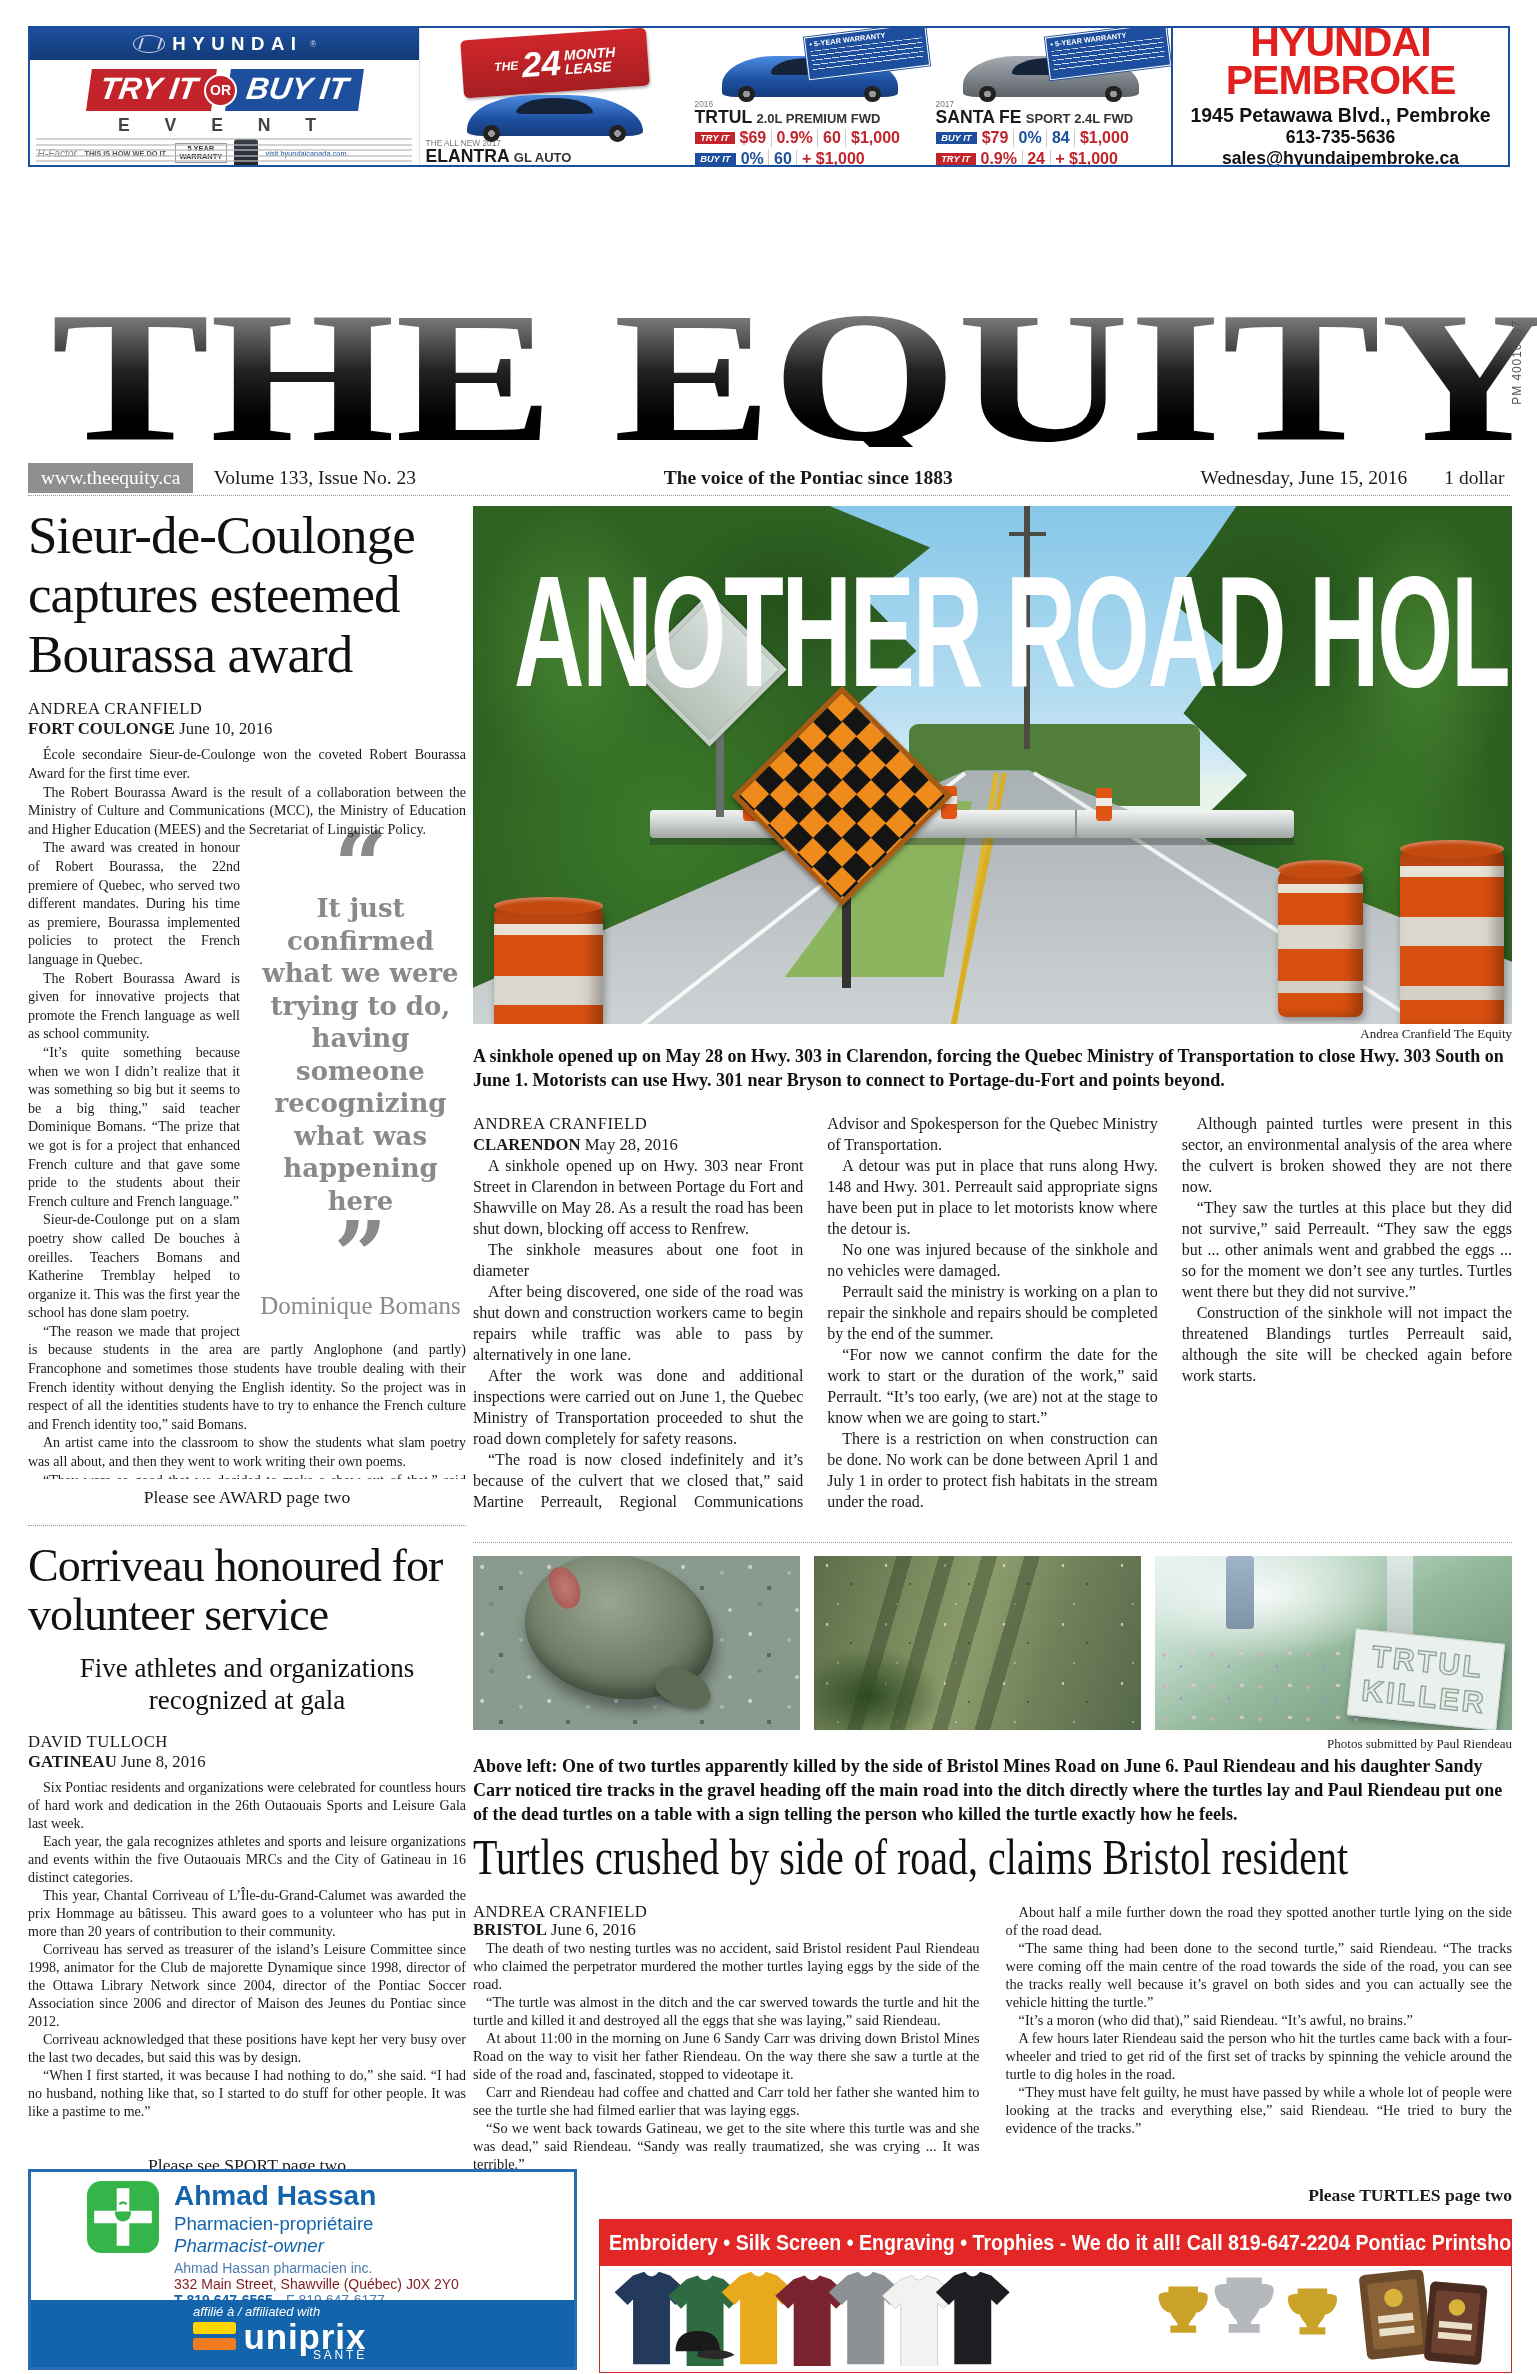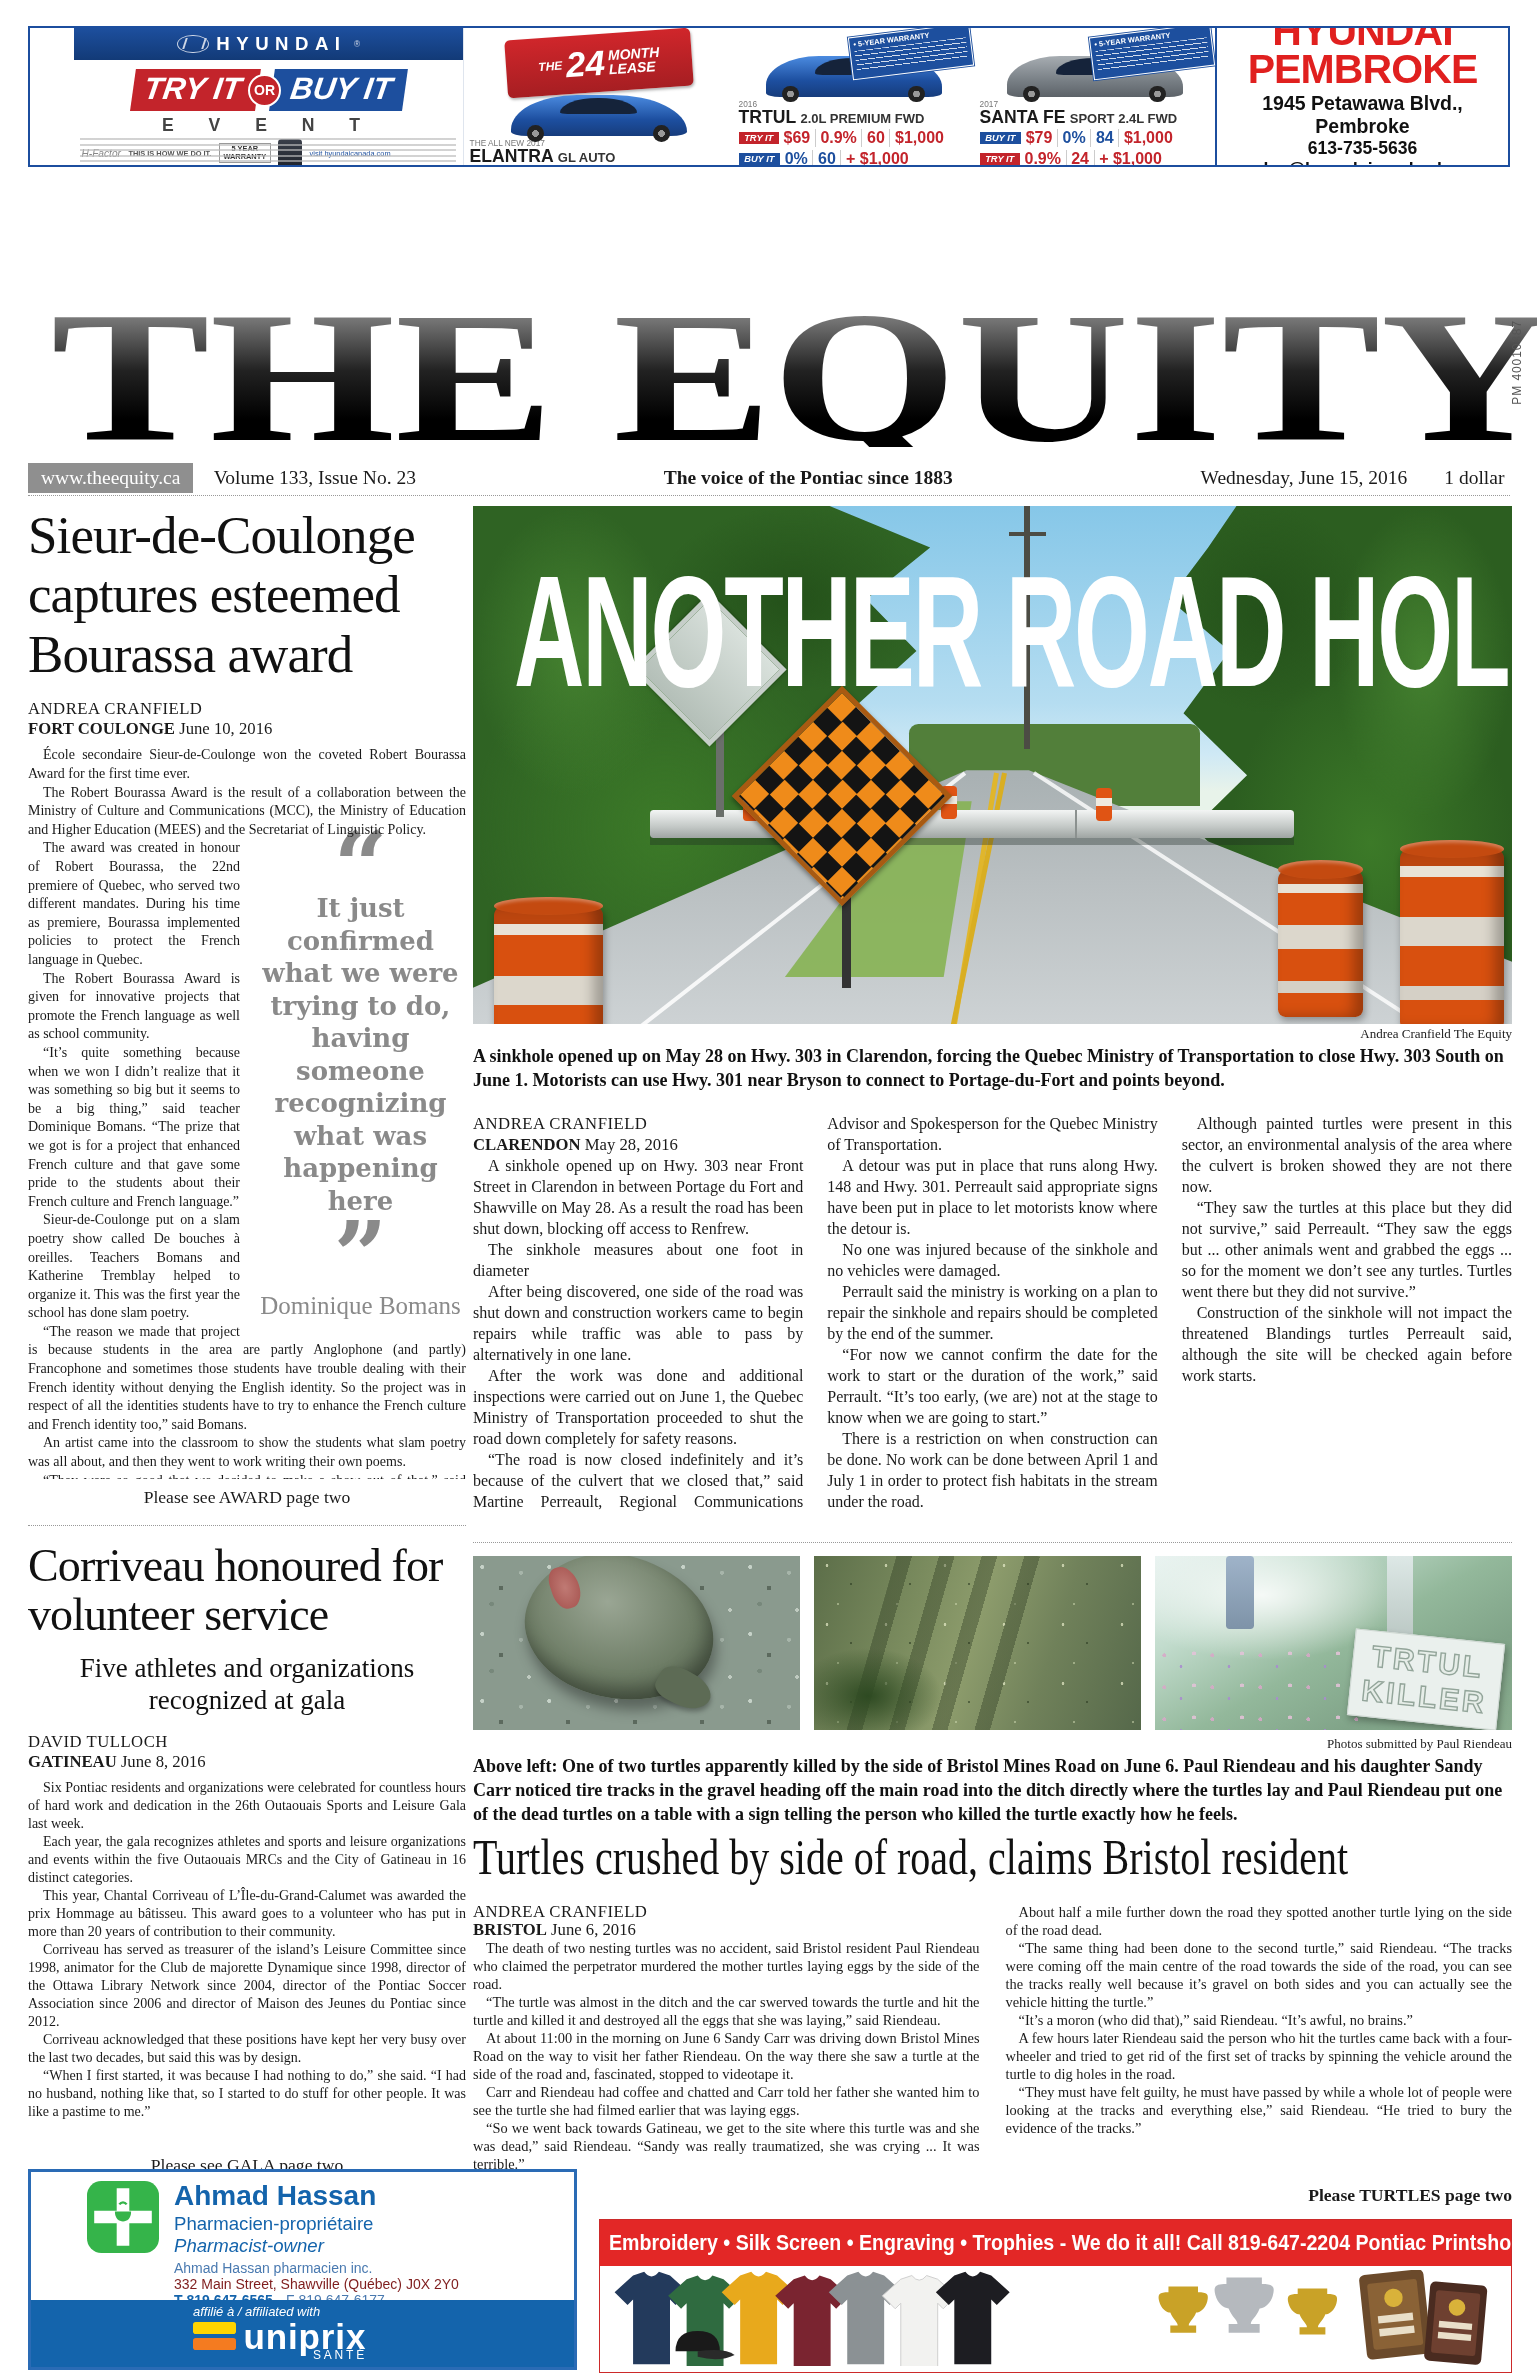--- a/index.html
+++ b/index.html
@@ -3,21 +3,21 @@
 <meta charset="utf-8">
 <style>
   * { margin:0; padding:0; box-sizing:border-box; }
   html,body { background:#e9e9e9; }
   .page { position:relative; width:1538px; height:2375px; background:#fff; margin:0 auto;
           font-family:"Liberation Serif", serif; color:#1a1a1a; overflow:hidden; }
 
   
   .topad { position:absolute; left:28px; top:26px; width:1482px; height:141px;
            border:2.8px solid #1c4e9e; background:#fff; display:flex; overflow:hidden;
-           font-family:"Liberation Sans", sans-serif;padding-left:44px; }
+           font-family:"Liberation Sans", sans-serif; }
   .ta-left { position:relative; width:390px; height:100%; border-right:0.9px solid #dfe5ee; }
   .ta-bluebar { height:32px; background:linear-gradient(#1d4f9e,#123a77); display:flex; align-items:center; justify-content:center; gap:7.4px; }
   .h-logo { width:32px; height:18.6px; border:1.9px solid #cdd6e6; border-radius:50%; position:relative; }
   .h-logo::before { content:""; position:absolute; left:5.6px; top:1.9px; width:16.7px; height:11px;
                     border-left:2.8px solid #cdd6e6; border-right:2.8px solid #cdd6e6; transform:skewX(-18deg); }
   .ta-brand { color:#fff; font-weight:bold; font-size:18.6px; letter-spacing:6.5px; }
   .ta-reg { color:#cdd6e6; font-size:8.3px; vertical-align:top; }
   .trybuy { display:flex; align-items:center; justify-content:center; margin-top:9.3px; }
   .try-block { background:#c3242b; color:#fff; font-weight:bold; font-style:italic; font-size:31px;
                padding:1.9px 16.7px 3.7px 11px; transform:skewX(-8deg); }
@@ -427,21 +427,21 @@
       </div>
     </div>
     <div class="body3">
       <p>Six Pontiac residents and organizations were celebrated for countless hours of hard work and dedication in the 26th Outaouais Sports and Leisure Gala last week.</p>
       <p>Each year, the gala recognizes athletes and sports and leisure organizations and events within the five Outaouais MRCs and the City of Gatineau in 16 distinct categories.</p>
       <p>This year, Chantal Corriveau of L’Île-du-Grand-Calumet was awarded the prix Hommage au bâtisseu. This award goes to a volunteer who has put in more than 20 years of contribution to their community.</p>
       <p>Corriveau has served as treasurer of the island’s Leisure Committee since 1998, animator for the Club de majorette Dynamique since 1998, director of the Ottawa Library Network since 2004, director of the Pontiac Soccer Association since 2006 and director of Maison des Jeunes du Pontiac since 2012.</p>
       <p>Corriveau acknowledged that these positions have kept her very busy over the last two decades, but said this was by design.</p>
       <p>“When I first started, it was because I had nothing to do,” she said. “I had no husband, nothing like that, so I started to do stuff for other people. It was like a pastime to me.”</p>
     </div>
-    <div class="seemore">Please see GALA page two</div>
+    <div class="seemore">Please see SPORT page two</div>
   </div>
 
   <div class="photo-main">
     <div class="trees-left"></div>
     <div class="trees-right"></div>
     <div class="trees-mid"></div>
     <div class="road"></div>
     <div class="grass-strip"></div>
     <div class="yline1"></div>
     <div class="yline2"></div>

